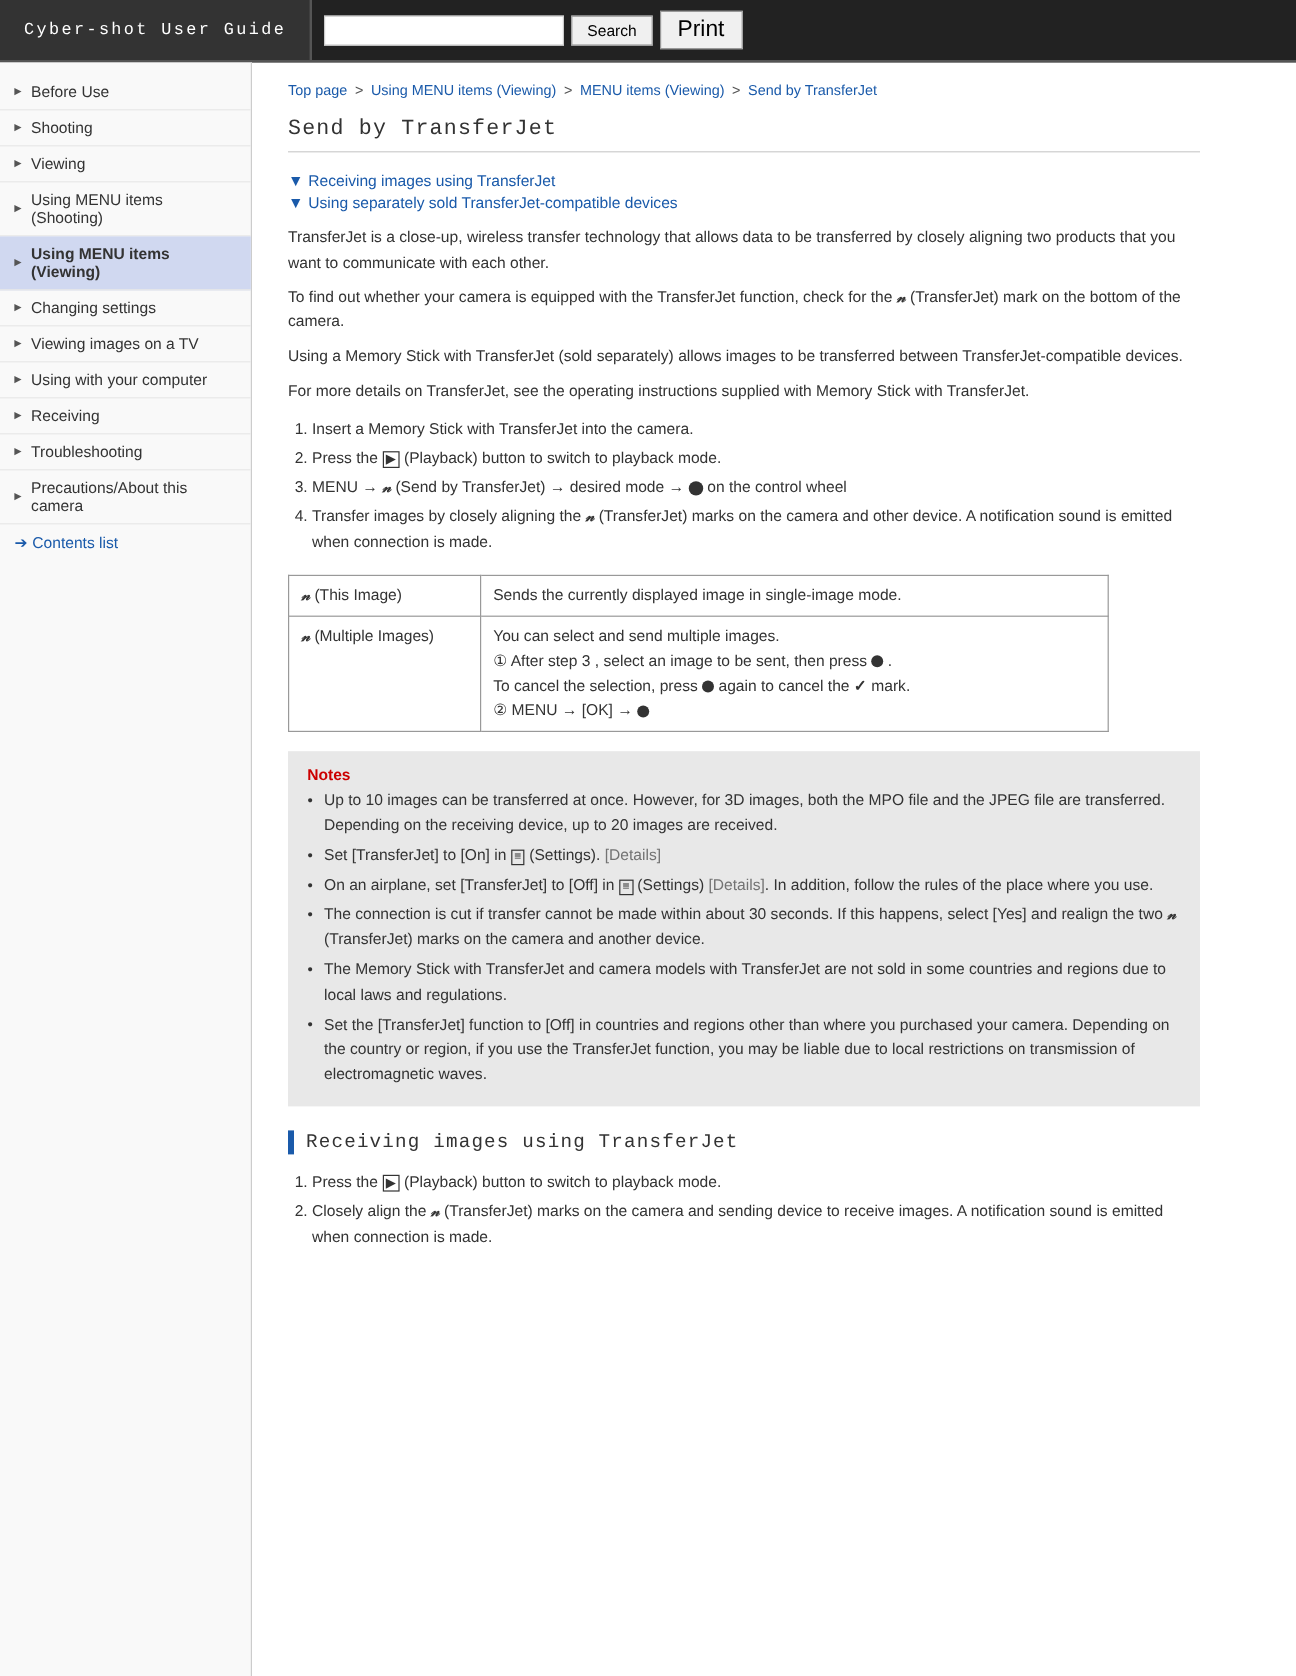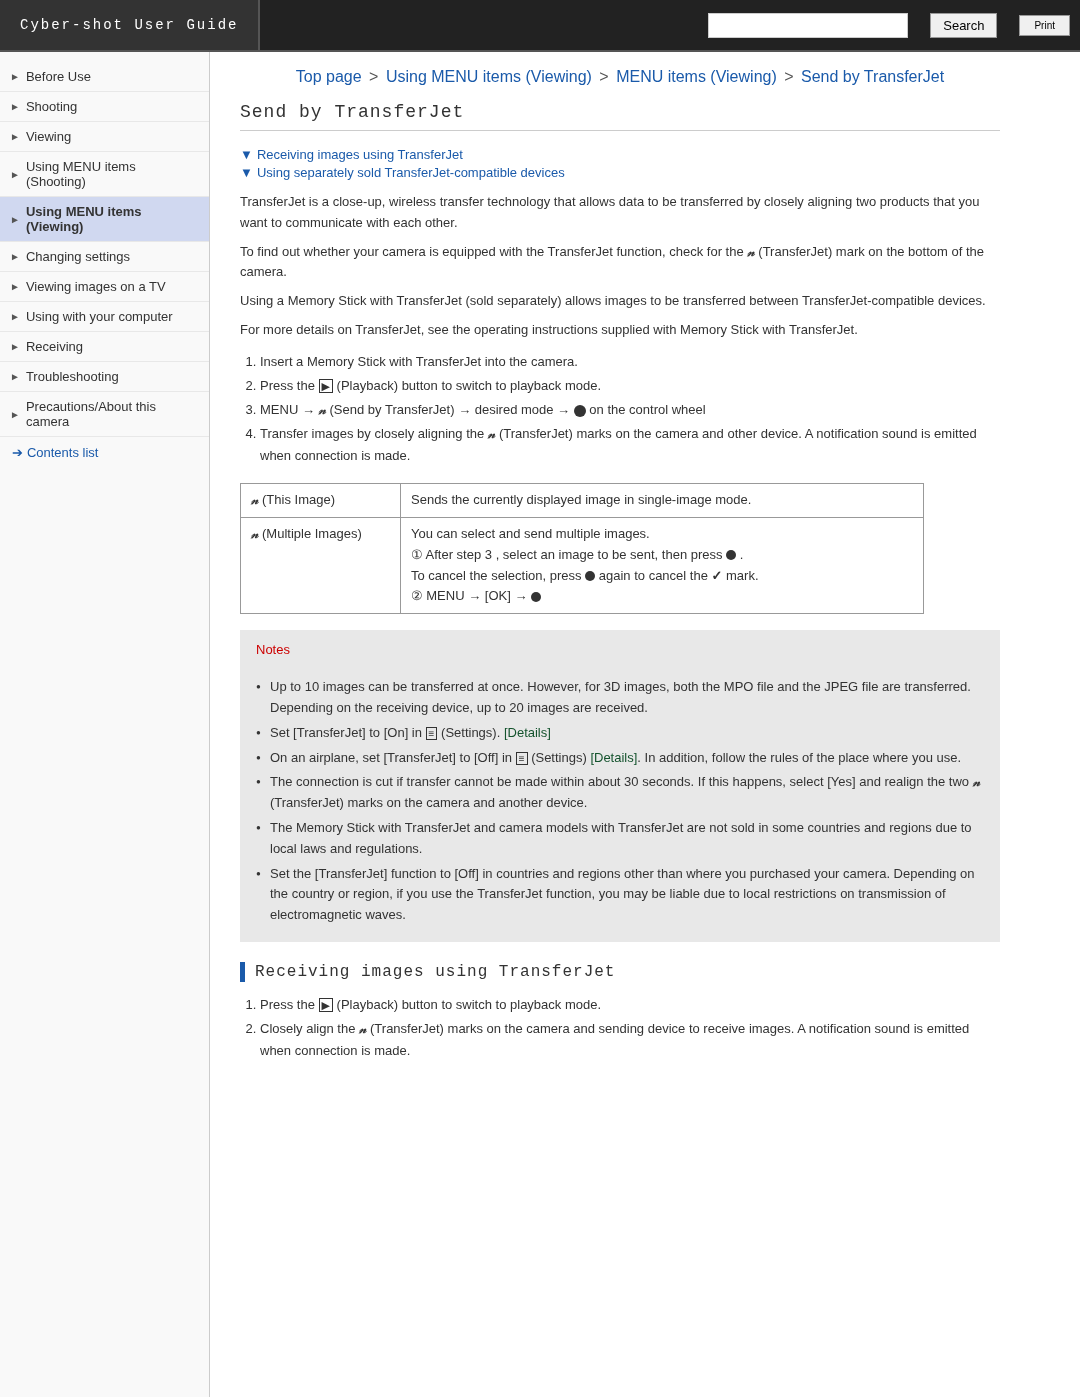--- a/index.html
+++ b/index.html
@@ -25,43 +25,42 @@
       color: #fff;
       font-size: 14px;
       font-family: 'Courier New', monospace;
       letter-spacing: 2px;
       white-space: nowrap;
     }
     #header-right {
       flex: 1;
       display: flex;
       align-items: center;
-      justify-content: flex-end;
       padding: 0 10px;
-      gap: 22px;
+      gap: 6px;
     }
     #search-input {
       width: 200px;
       padding: 4px 8px;
       border: 1px solid #ccc;
       font-size: 13px;
       background: #fff;
     }
     #search-button {
       padding: 4px 12px;
       background: #f0f0f0;
       border: 1px solid #999;
       font-size: 13px;
       cursor: pointer;
     }
     #print-button {
       padding: 4px 14px;
       background: #f0f0f0;
       border: 1px solid #999;
-      font-size: 10px;
+      font-size: 19px;
       cursor: pointer;
     }
 
     
     #layout {
       display: flex;
       min-height: calc(100vh - 52px);
     }
 
     
@@ -105,24 +104,24 @@
 
     
     #main {
       flex: 1;
       padding: 16px 30px 30px 30px;
       max-width: 820px;
     }
 
     
     #breadcrumb {
-      font-size: 16px;
+      font-size: 12px;
       color: #1a5aaa;
       margin-bottom: 16px;
-      text-align: center;
+      text-align: left;
     }
     #breadcrumb a, #breadcrumb span {
       color: #1a5aaa;
       text-decoration: none;
       cursor: pointer;
     }
     #breadcrumb .sep { color: #555; margin: 0 3px; }
 
     
     .page-title {
@@ -175,22 +174,22 @@
     }
 
     
     .notes-section {
       background: #e8e8e8;
       padding: 12px 16px;
       margin: 16px 0;
     }
     .notes-title {
       color: #cc0000;
-      font-weight: normal;
-      margin-bottom: 20px;
+      font-weight: bold;
+      margin-bottom: 4px;
       font-size: 13px;
     }
     .notes-list { list-style: none; padding: 0; }
     .notes-list li {
       font-size: 13px;
       line-height: 1.6;
       margin-bottom: 4px;
       padding-left: 14px;
       position: relative;
     }
@@ -215,21 +214,21 @@
     .sub-section-bar {
       width: 5px;
       height: 20px;
       background: #1a5aaa;
       display: inline-block;
       margin-right: 10px;
       flex-shrink: 0;
     }
 
     
-    .link { color: #14532d; text-decoration: none; cursor: pointer; }
+    .link { color: #737373; text-decoration: none; cursor: pointer; }
 
     
     .icon-playback { font-size: 11px; border: 1px solid #333; padding: 0 2px; }
     .icon-dot { display: inline-block; width: 12px; height: 12px; background: #333; border-radius: 50%; vertical-align: middle; }
     .icon-tj { font-style: italic; font-weight: bold; font-size: 12px; color: #333; }
     .icon-check { font-weight: bold; }
   </style>
 </head>
 <body>
 

